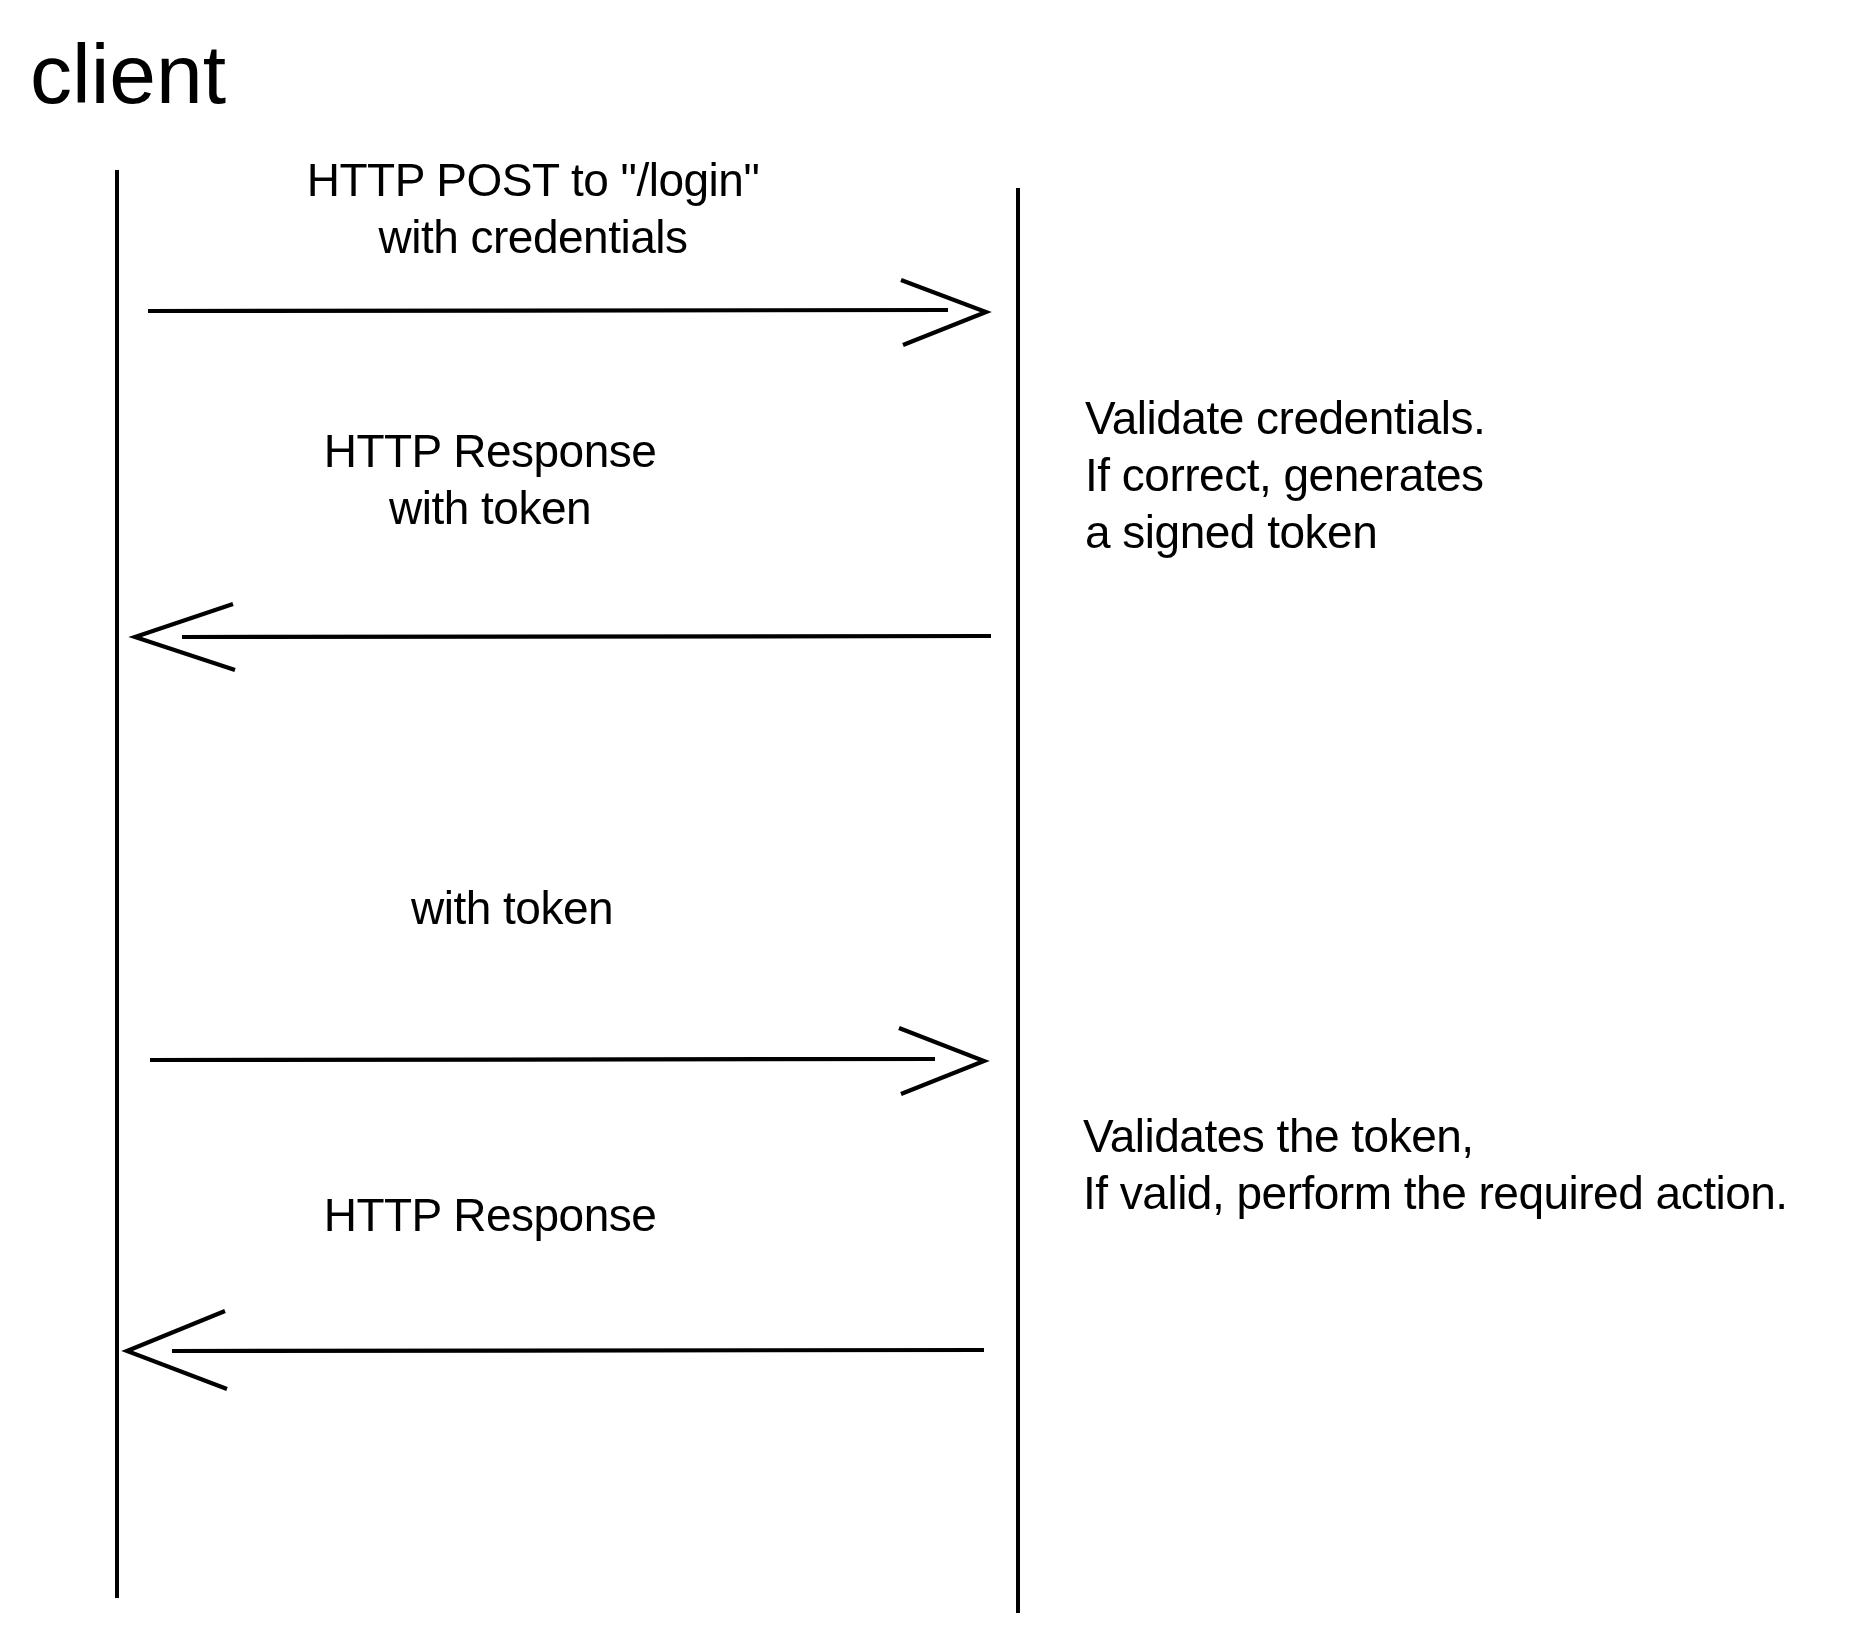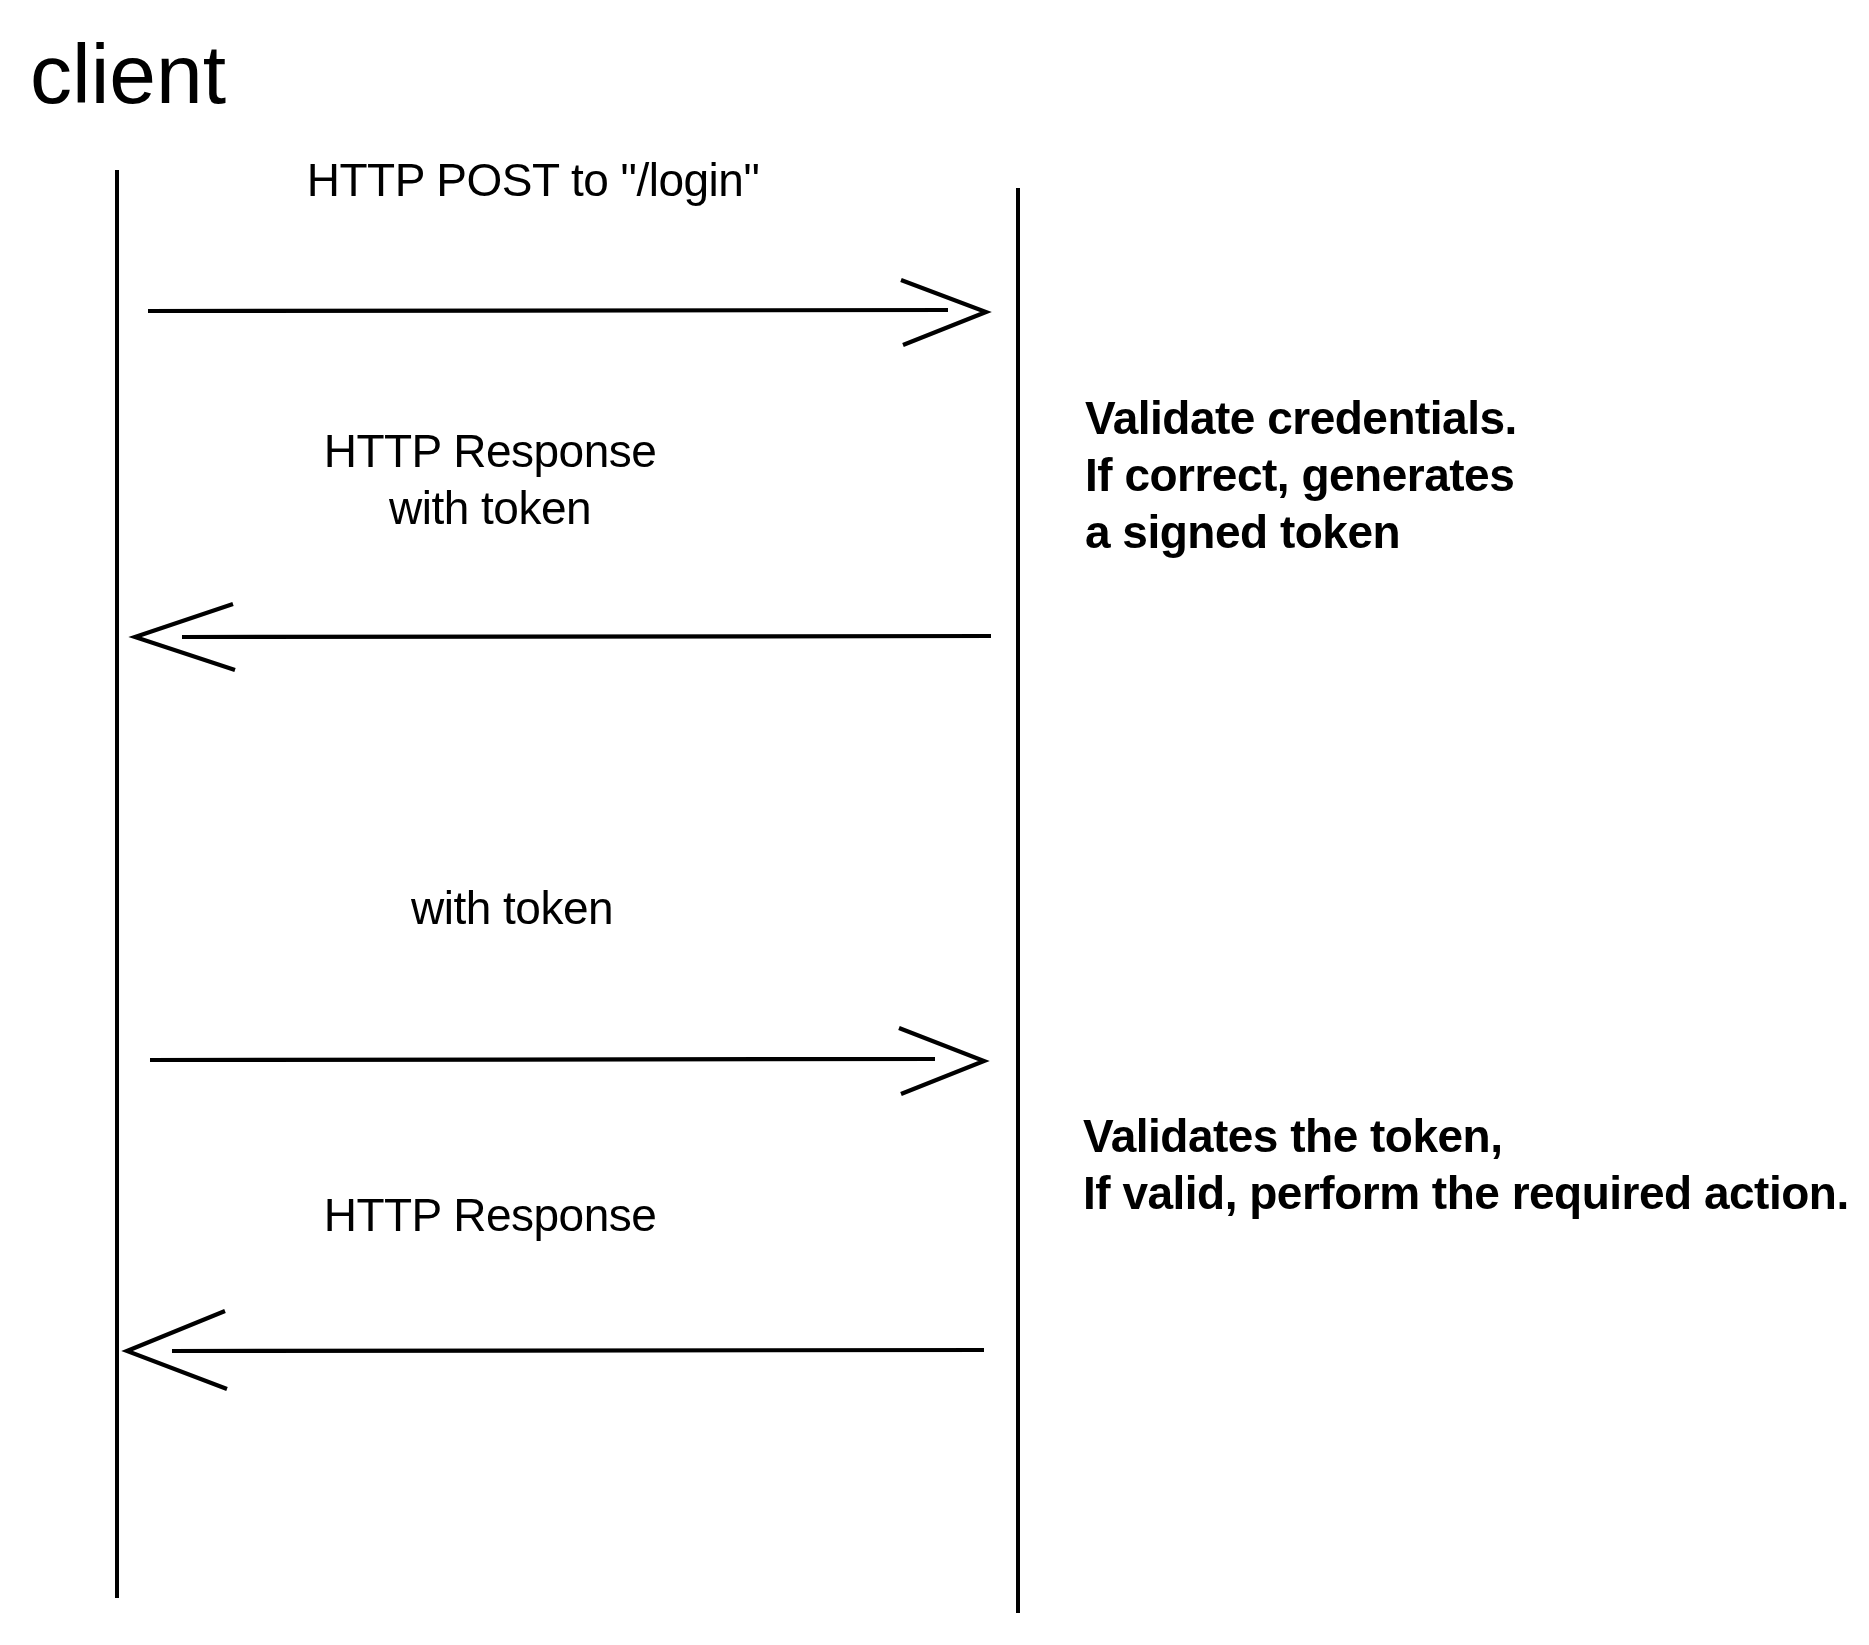--- a/index.html
+++ b/index.html
@@ -50,21 +50,20 @@
   .msg-4 { left: 160px; top: 1187px; }
 
   .note {
     position: absolute;
     text-align: left;
     font-size: 46px;
     line-height: 57px;
     letter-spacing: -0.5px;
     white-space: nowrap;
     color: #000;
-    font-weight: bold;
   }
   .note-1 { left: 1085px; top: 390px; }
   .note-2 { left: 1083px; top: 1108px; }
 
   svg.arrows {
     position: absolute;
     left: 0;
     top: 0;
     width: 1869px;
     height: 1645px;
@@ -82,20 +81,21 @@
 <div class="canvas">
 
   <div class="actor-label actor-client">client</div>
 
 
   <div class="lifeline lifeline-client"></div>
   <div class="lifeline lifeline-server"></div>
 
   <div class="msg-label msg-1">
     <div>HTTP POST to "/login"</div>
+    <div>with credentials</div>
   </div>
 
   <div class="msg-label msg-2">
     <div>HTTP Response</div>
     <div>with token</div>
   </div>
 
   <div class="msg-label msg-3">
     <div>with token</div>
   </div>

